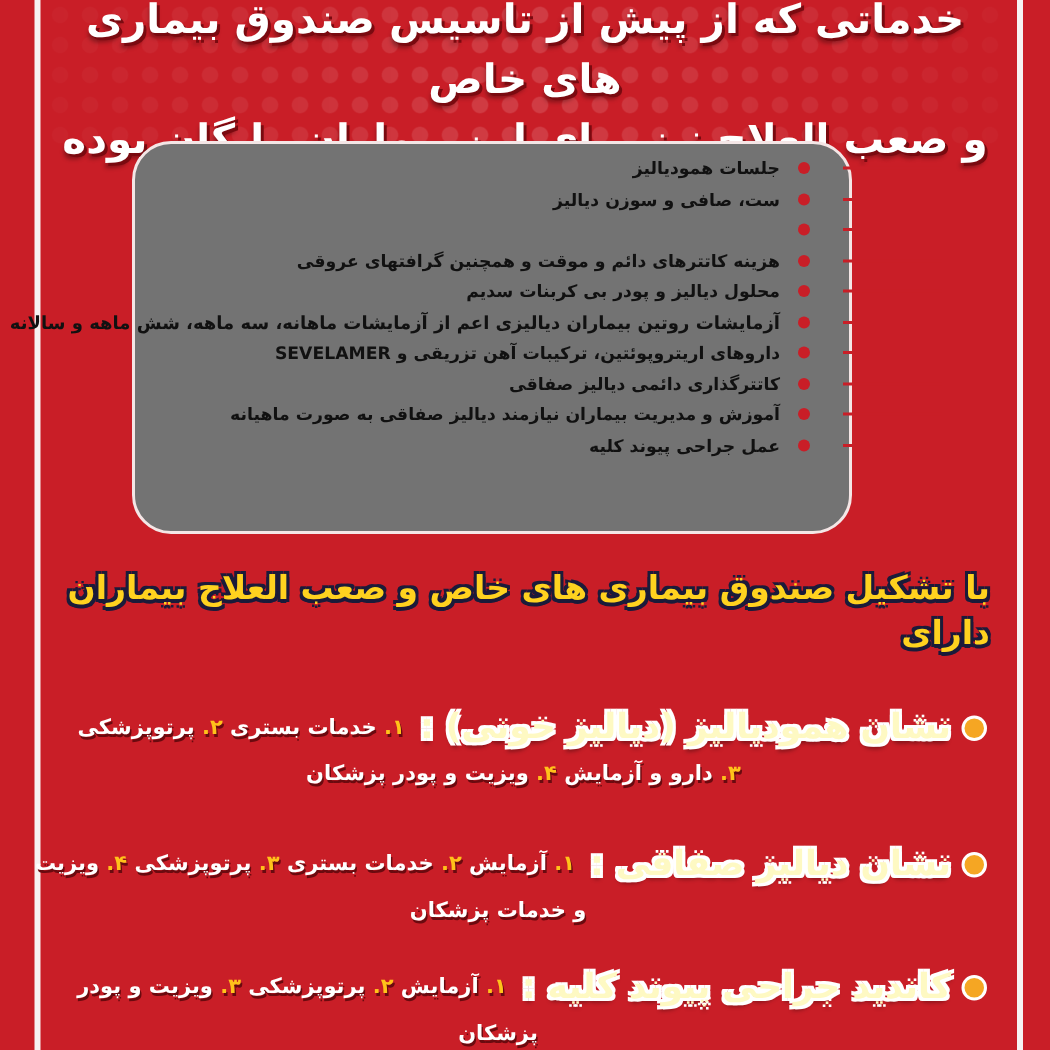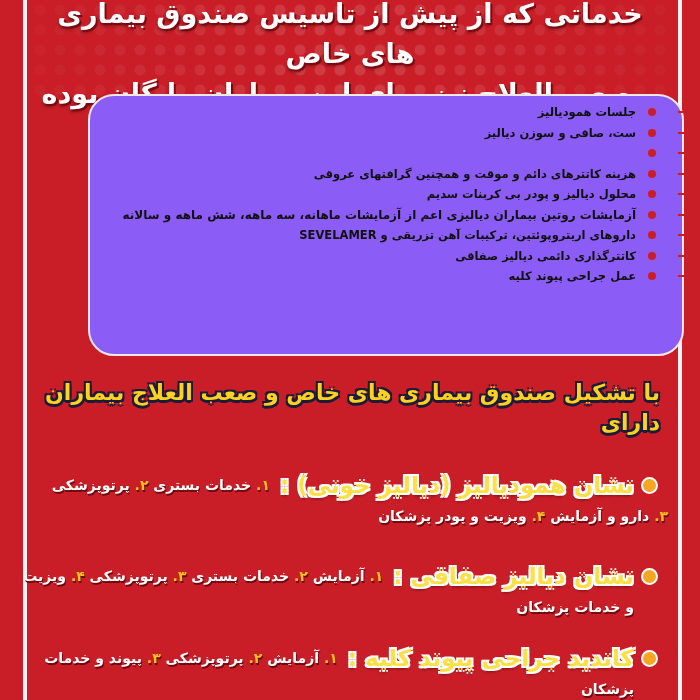--- a/index.html
+++ b/index.html
@@ -29,22 +29,22 @@
     .vline.right { left: 678px; }
 
     .title {
       position: absolute; top: -6px; left: 40px; right: 40px;
       text-align: center; color: #fff; font-weight: bold;
       font-size: 27px; line-height: 40px;
       text-shadow: 2px 2px 0 #7a0a10, 0 3px 3px rgba(0,0,0,0.35);
     }
 
     .panel {
-      position: absolute; left: 88px; top: 94px; width: 596px; height: 262px;
-      background: #8b5cf6;
+      position: absolute; left: 88px; top: 94px; width: 480px; height: 262px;
+      background: #737373;
       border: 2px solid #f4e6e6;
       border-radius: 26px;
     }
     .panel-list {
       position: absolute; right: 0; top: 6px; left: 0;
       list-style: none;
     }
     .panel-item {
       position: relative;
       height: 20.5px;
@@ -78,26 +78,27 @@
     .benefit-row {
       display: flex; align-items: center; flex-direction: row;
       white-space: nowrap;
     }
     .benefit-dot {
       width: 17px; height: 17px; border-radius: 50%;
       background: #f5a623; border: 2px solid #fff;
       margin-left: 7px; flex: 0 0 auto;
     }
     .benefit-title {
-      font-size: 23px; color: #fde047;
+      font-size: 23px; color: #fef9c3;
       text-shadow: -2px -2px 0 #fff, 2px -2px 0 #fff, -2px 2px 0 #fff, 2px 2px 0 #fff, 0 3px 3px rgba(0,0,0,0.4);
       margin-left: 10px;
     }
     .benefit-items, .benefit-cont {
       text-shadow: 1px 2px 0 #6a0a0f;
+      text-align: center;
     }
     .num { color: #ffc21a; }
     .benefit-cont {
       margin-top: 10px; padding-right: 0;
       white-space: nowrap;
     }
   </style>
 </head>
 <body>
 
@@ -144,20 +145,25 @@
         </li>
       <li class="panel-item">
           <span class="bullet-line"></span>
           <span class="bullet-dot"></span>
           <span>داروهای اریتروپوئتین، ترکیبات آهن تزریقی و SEVELAMER</span>
         </li>
       <li class="panel-item">
           <span class="bullet-line"></span>
           <span class="bullet-dot"></span>
           <span>کاتترگذاری دائمی دیالیز صفاقی</span>
+        </li>
+      <li class="panel-item">
+          <span class="bullet-line"></span>
+          <span class="bullet-dot"></span>
+          <span>آموزش و مدیریت بیماران نیازمند دیالیز صفاقی به صورت ماهیانه</span>
         </li>
       <li class="panel-item">
           <span class="bullet-line"></span>
           <span class="bullet-dot"></span>
           <span>عمل جراحی پیوند کلیه</span>
         </li>
     </ul>
   </div>
 
   <div class="headline">
@@ -193,18 +199,18 @@
     <div class="benefit-cont" style="margin-right:24px">و خدمات پزشکان</div>
   </div>
 
   <div class="benefit" style="top:645px">
     <div class="benefit-row">
       <span class="benefit-dot"></span>
       <span class="benefit-title">کاندید جراحی پیوند کلیه :</span>
       <span class="benefit-items">
         <span class="num">۱.</span><span> آزمایش </span>
         <span class="num">۲.</span><span> پرتوپزشکی </span>
-        <span class="num">۳.</span><span> پیوند و خدمات</span>
+        <span class="num">۳.</span><span> ویزیت و پودر</span>
       </span>
     </div>
     <div class="benefit-cont" style="margin-right:24px">پزشکان</div>
   </div>
 </div>
 
 </body></html>

